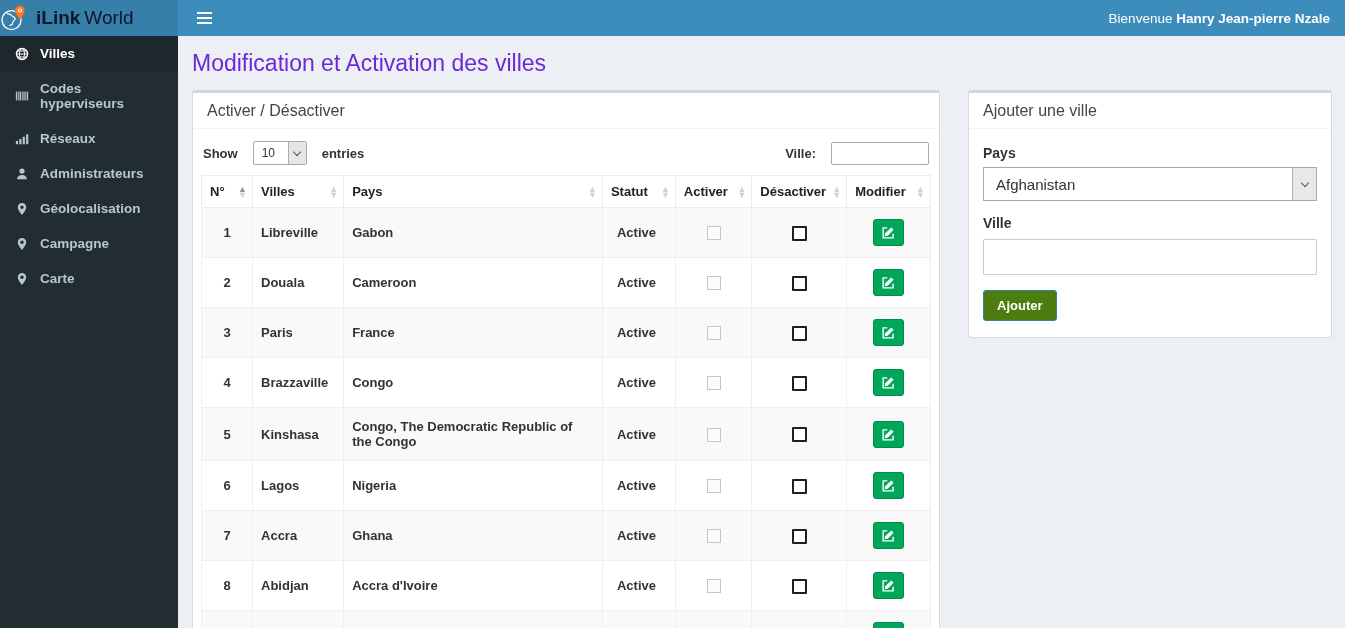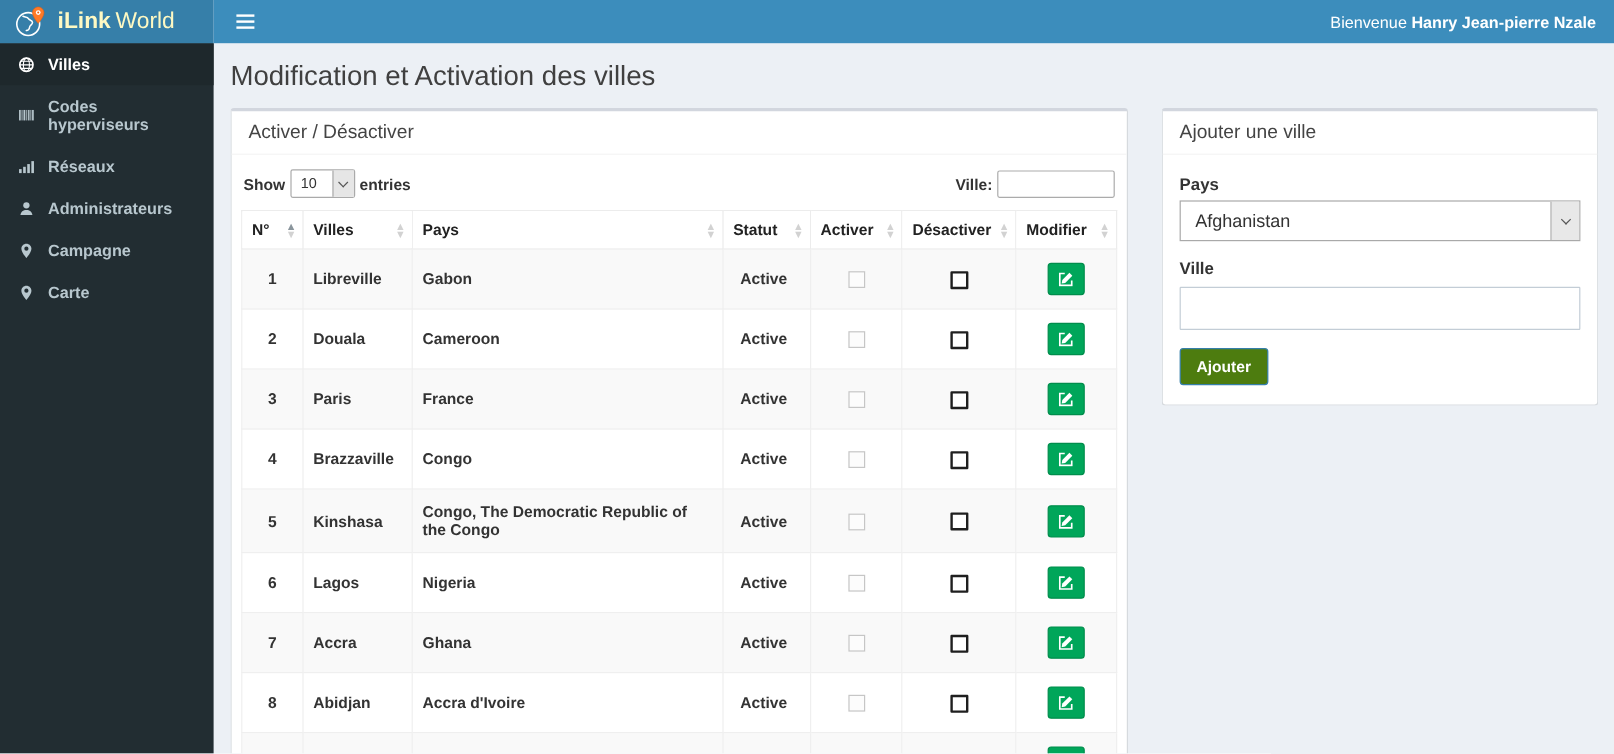--- a/index.html
+++ b/index.html
@@ -4,53 +4,53 @@
 <style>
   * { box-sizing: border-box; }
   html,body { margin:0; padding:0; }
   body {
     width:1345px; height:628px; overflow:hidden; position:relative;
     font-family:"Liberation Sans", sans-serif; background:#ecf0f5; color:#333;
   }
   
   .navbar { position:absolute; top:0; left:0; right:0; height:36px; display:flex; z-index:5; }
   .brand {
-    width:178px; height:36px; background:#367fa9; color:#fef9c3;
-    display:flex; align-items:center; gap:9px; padding-left:12px; font-size:19px;
+    width:178px; height:36px; background:#367fa9; color:#0f172a;
+    display:flex; align-items:center; gap:9px; font-size:19px;
     cursor:pointer;
   }
   .brand .b-bold { font-weight:700; }
   .brand .b-reg { font-weight:300; margin-left:4px; }
   .nav-rest { flex:1; background:#3c8dbc; display:flex; align-items:center; justify-content:space-between; padding:0 15px; }
   .hamburger { display:flex; flex-direction:column; gap:3px; cursor:pointer; padding:6px 4px; }
   .hamburger span { width:15px; height:2px; background:#fff; display:block; }
   .welcome { color:#ffffff; font-size:13.5px; }
   .welcome b { font-weight:700; }
   
   .sidebar { position:absolute; top:36px; left:0; bottom:0; width:178px; background:#222d32; }
   .sidebar ul { list-style:none; margin:0; padding:0; }
   .sidebar li {
     display:flex; align-items:center; gap:11px; padding:10px 15px;
     color:#b8c7ce; font-size:13.5px; font-weight:600; cursor:pointer;
   }
   .sidebar li.active { background:#1e282c; color:#fff; }
   .sidebar li svg { flex:0 0 auto; }
   
   .content { position:absolute; top:36px; left:178px; right:0; bottom:0; padding:8px 13px 0 14px; overflow:hidden; }
-  .page-title { font-size:23px; font-weight:500; color:#404040; margin:6px 0 13px 0; }
+  .page-title { font-size:23px; font-weight:500; color:#6d28d9; margin:6px 0 13px 0; }
   .layout { display:flex; gap:28px; align-items:flex-start; }
   .panel { background:#fff; border:1px solid #d6dade; border-top:3px solid #d2d6de; border-radius:3px; }
   .panel-heading { padding:9px 14px 8px 14px; font-size:16px; font-weight:500; color:#444; border-bottom:1px solid #f4f4f4; }
   .main-panel { width:748px; min-height:600px; }
   .main-panel .panel-body { padding:10px 8px 10px 8px; }
   .add-panel { width:364px; }
   .add-panel .panel-body { padding:12px 14px 16px 14px; }
   
   .controls { display:flex; justify-content:space-between; align-items:center; margin:2px 2px 10px 2px; font-size:13px; font-weight:600; color:#333; }
-  .ctl-group { display:flex; align-items:center; gap:4px; }
+  .ctl-group { display:flex; align-items:center; gap:15px; }
   .sel-wrap { position:relative; display:inline-block; }
   select { appearance:none; -webkit-appearance:none; -moz-appearance:none; background:#fff; font-family:inherit; }
   .len-select { width:54px; height:24px; border:1px solid #aaa; border-radius:2px; font-size:12px; padding:0 20px 0 8px; color:#333; }
   .sel-arrow { position:absolute; top:1px; right:1px; bottom:1px; width:18px; background:#e6e6e6; border-left:1px solid #adadad; display:flex; align-items:center; justify-content:center; pointer-events:none; }
   .chev { width:6px; height:6px; border-right:1.6px solid #555; border-bottom:1.6px solid #555; transform:rotate(45deg); margin-top:-3px; }
   .search-input { width:98px; height:23px; border:1px solid #ababab; border-radius:2px; padding:0 5px; font-size:12px; font-family:inherit; }
   
   table.dt { width:100%; border-collapse:collapse; font-size:13px; border:1px solid #ececec; }
   .dt th {
     text-align:left; font-weight:700; color:#222; padding:8px 20px 8px 8px;
@@ -150,20 +150,28 @@
           </svg>
         </span>
         <span>Administrateurs</span>
       </li>
       <li class="">
         <span style="display: inline-flex;">
           <svg viewBox="0 0 16 16" width="14" height="14" fill="currentColor">
             <path d="M8 1.2c-2.7 0-4.8 2.1-4.8 4.8 0 3.6 4.8 8.8 4.8 8.8s4.8-5.2 4.8-8.8C12.8 3.3 10.7 1.2 8 1.2zm0 6.8a2 2 0 1 1 0-4 2 2 0 0 1 0 4z"></path>
           </svg>
         </span>
+        <span>Géolocalisation</span>
+      </li>
+      <li class="">
+        <span style="display: inline-flex;">
+          <svg viewBox="0 0 16 16" width="14" height="14" fill="currentColor">
+            <path d="M8 1.2c-2.7 0-4.8 2.1-4.8 4.8 0 3.6 4.8 8.8 4.8 8.8s4.8-5.2 4.8-8.8C12.8 3.3 10.7 1.2 8 1.2zm0 6.8a2 2 0 1 1 0-4 2 2 0 0 1 0 4z"></path>
+          </svg>
+        </span>
         <span>Campagne</span>
       </li>
       <li class="">
         <span style="display: inline-flex;">
           <svg viewBox="0 0 16 16" width="14" height="14" fill="currentColor">
             <path d="M8 1.2c-2.7 0-4.8 2.1-4.8 4.8 0 3.6 4.8 8.8 4.8 8.8s4.8-5.2 4.8-8.8C12.8 3.3 10.7 1.2 8 1.2zm0 6.8a2 2 0 1 1 0-4 2 2 0 0 1 0 4z"></path>
           </svg>
         </span>
         <span>Carte</span>
       </li>

